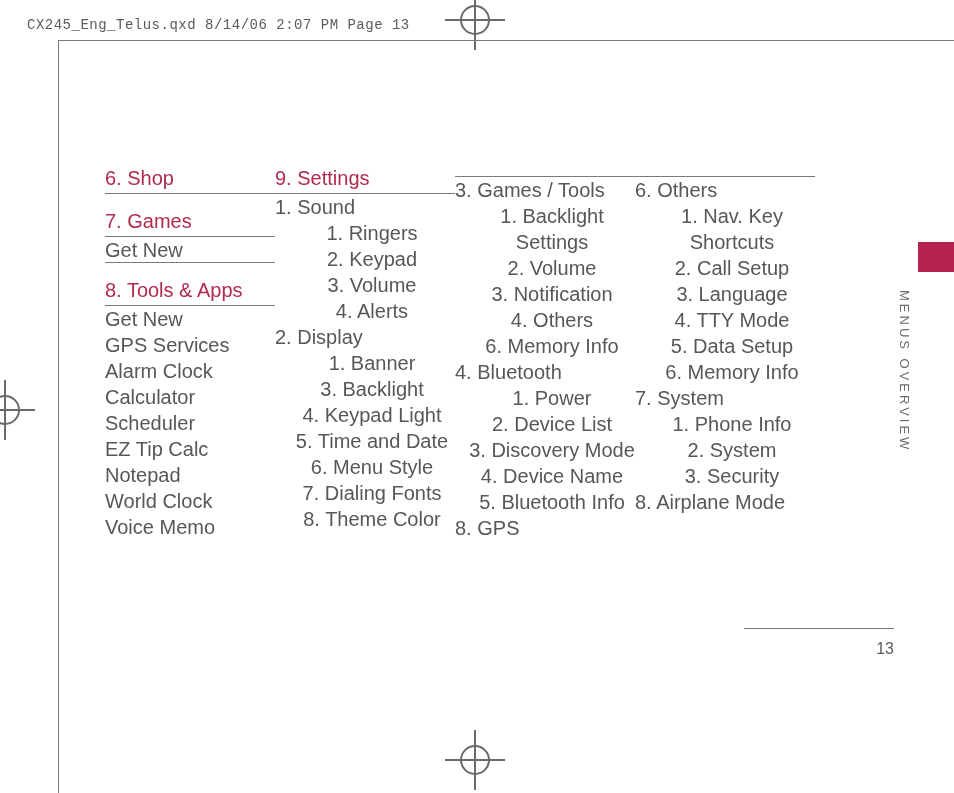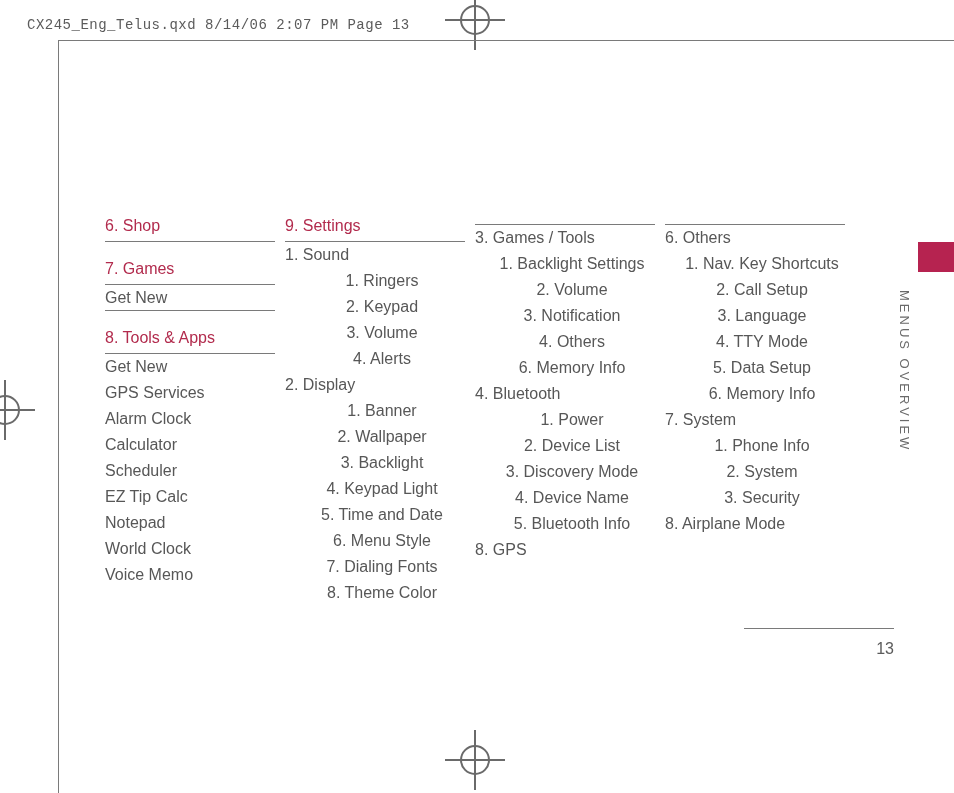--- a/index.html
+++ b/index.html
@@ -57,25 +57,23 @@
   }
 
   
   .content {
     position: absolute;
     top: 165px;
     left: 105px;
     right: 65px;
     display: grid;
     grid-template-columns: 170px 180px 180px 180px;
-    column-gap: 10px;
-    font-size: 16px;
+    font-size: 20px;
     line-height: 26px;
     color: #575757;
-    margin-top: 48px;
   }
   .col {  }
   .sec-head {
     color: #b22b4d;
     font-weight: 400;
     border-bottom: 1px solid #7a7a7a;
     padding-bottom: 2px;
   }
   .rule {
     border-bottom: 1px solid #7a7a7a;
@@ -170,21 +168,20 @@
 
   <div class="col">
     <div class="sec-head">9. Settings</div>
     <div class="item">1. Sound</div>
     <div class="sub item">1. Ringers</div>
     <div class="sub item">2. Keypad</div>
     <div class="sub item">3. Volume</div>
     <div class="sub item">4. Alerts</div>
     <div class="item">2. Display</div>
     <div class="sub item">1. Banner</div>
-    <div class="sub item">2. Wallpaper</div>
     <div class="sub item">3. Backlight</div>
     <div class="sub item">4. Keypad Light</div>
     <div class="sub item">5. Time and Date</div>
     <div class="sub item">6. Menu Style</div>
     <div class="sub item">7.  Dialing Fonts</div>
     <div class="sub item">8. Theme Color</div>
   </div>
 
   <div class="col">
     <div class="rule" style="margin-top:11px;"></div>

